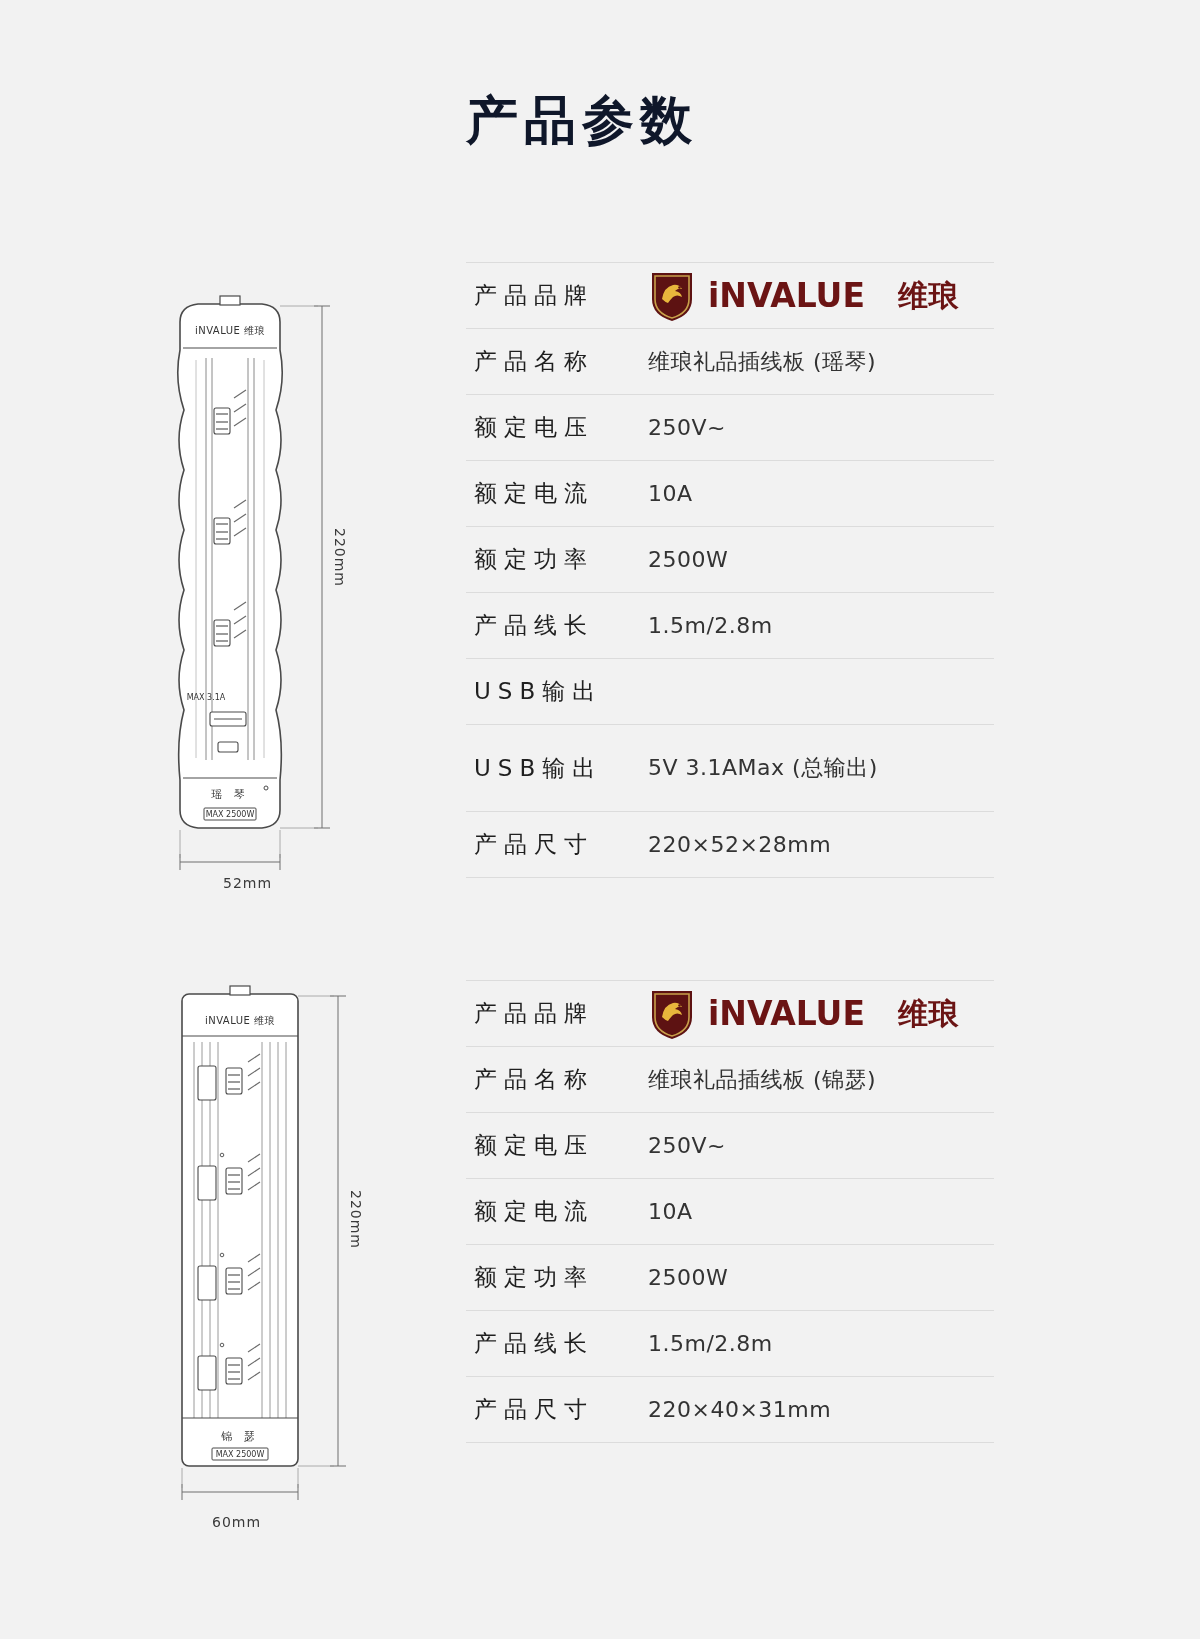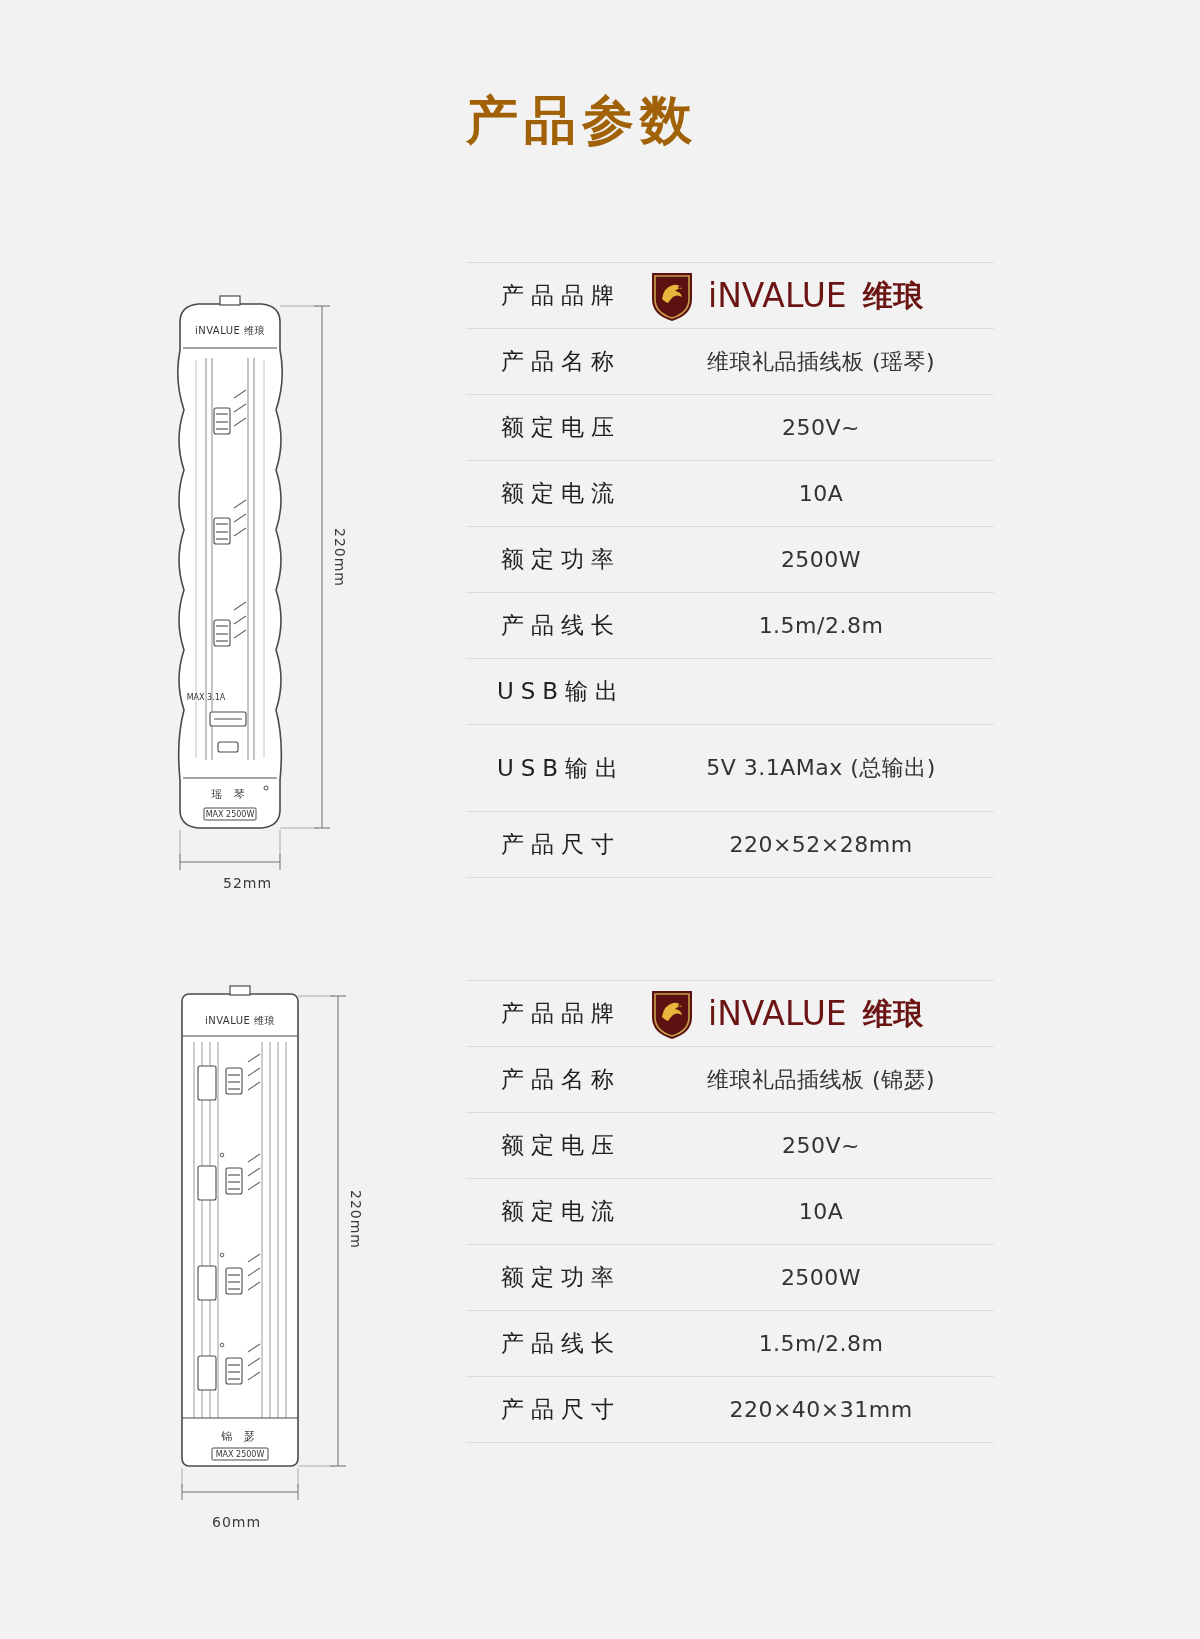--- a/index.html
+++ b/index.html
@@ -17,30 +17,29 @@
   }
 
   
   .page-title {
     position: absolute;
     left: 466px;
     top: 86px;
     font-size: 52px;
     font-weight: 700;
     letter-spacing: 6px;
-    color: #a16207;
+    color: #0f172a;
     font-family: "DejaVu Sans", "Liberation Sans", sans-serif;
   }
 
   
   .spec-table {
     position: absolute;
     width: 528px;
     border-collapse: collapse;
-    text-align: center;
   }
   #spec-table-1 { left: 466px; top: 262px; }
   #spec-table-2 { left: 466px; top: 980px; }
 
   .spec-table .row {
     display: flex;
     align-items: center;
     border-bottom: 1px solid #dcdcdc;
     min-height: 65px;
   }
@@ -75,31 +74,31 @@
   }
   .shield {
     width: 48px;
     height: 54px;
     position: relative;
     flex: 0 0 48px;
   }
   .shield svg { display: block; }
   .brand-text {
     font-size: 33px;
-    font-weight: 400;
+    font-weight: 700;
     color: #6b1414;
     letter-spacing: 0px;
     font-family: "DejaVu Sans", "Liberation Sans", sans-serif;
     white-space: nowrap;
   }
   .brand-cn {
     font-size: 30px;
     font-weight: 700;
     color: #6b1414;
-    margin-left: 4px;
+    margin-left: 21px;
     font-family: "DejaVu Sans", "Liberation Sans", sans-serif;
   }
 
   
   .product-figure {
     position: absolute;
   }
   #figure-1 { left: 150px; top: 290px; width: 260px; height: 620px; }
   #figure-2 { left: 150px; top: 980px; width: 260px; height: 560px; }
 

